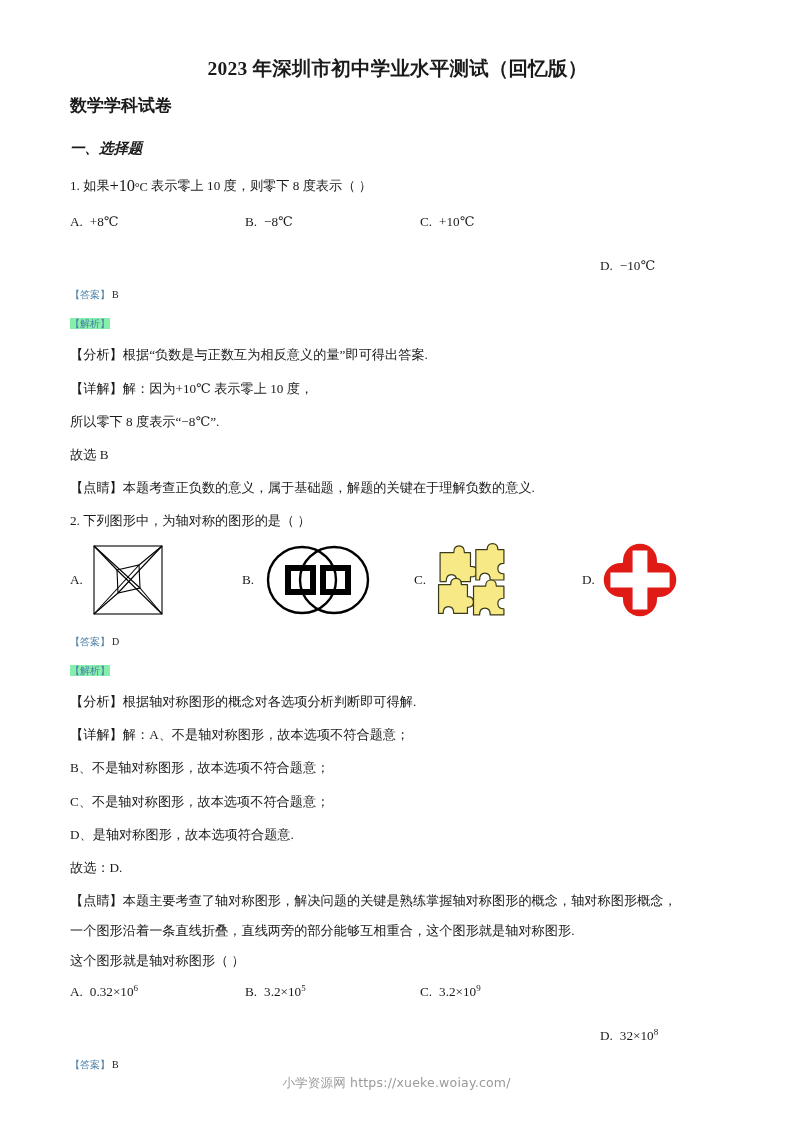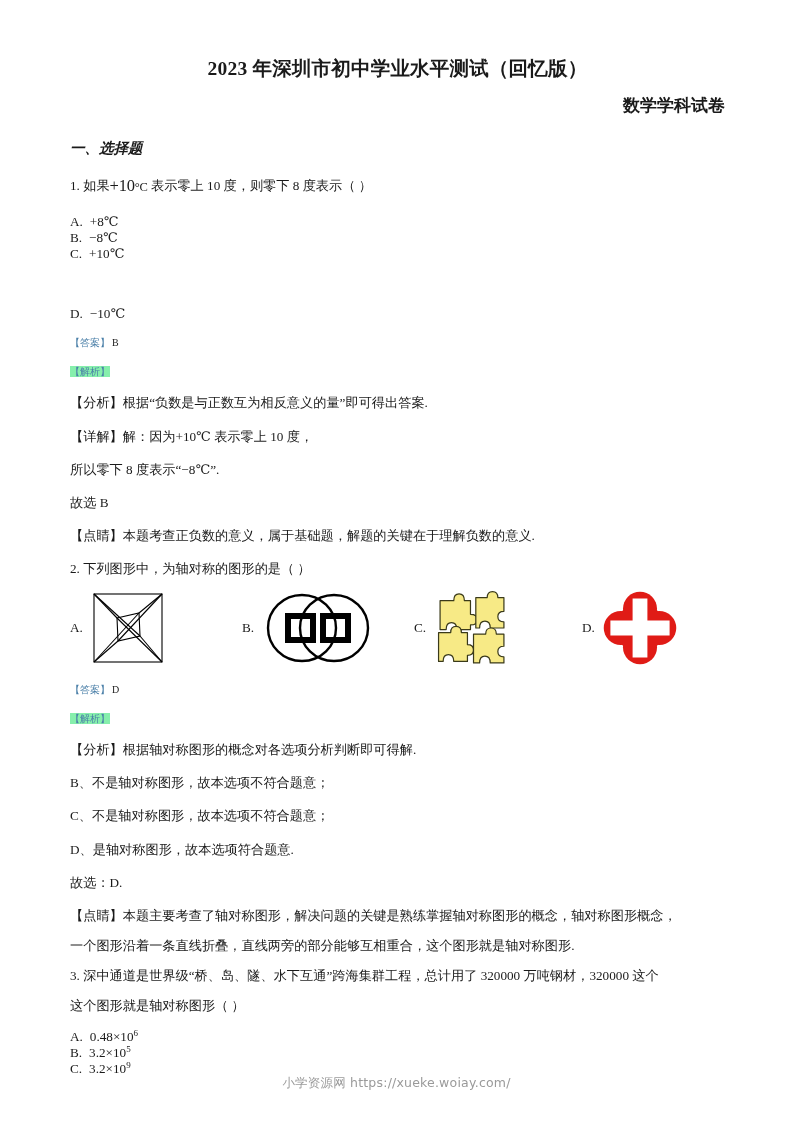--- a/index.html
+++ b/index.html
@@ -30,21 +30,21 @@
   
   .doc-title {
     text-align: center;
     font-weight: bold;
     font-size: 19.5px;
     letter-spacing: 0.2px;
     margin: 0 0 14px 0;
     line-height: 1.3;
   }
   .doc-subtitle {
-    text-align: right;
+    text-align: left;
     font-weight: bold;
     font-size: 17px;
     margin: 0 0 22px 0;
     line-height: 1.3;
   }
   .section-head {
     font-weight: bold;
     font-size: 14.5px;
     margin: 0 0 16px 0;
     font-style: italic;
@@ -71,21 +71,20 @@
     font-size: 9px;
     vertical-align: super;
     line-height: 0;
   }
 
   
   .options {
     display: flex;
     font-size: 13.2px;
     margin: 0 0 14px 0;
-    flex-direction: column;
   }
   .opt {
     flex: 0 0 auto;
   }
   .opt:nth-child(1) { width: 175px; }
   .opt:nth-child(2) { width: 175px; }
   .opt:nth-child(3) { width: 180px; }
   .opt:nth-child(4) { width: 125px; margin-top: 44px; }
   .opt .lbl { margin-right: 7px; }
 
@@ -270,38 +269,37 @@
       <span class="tag">【答案】</span><span class="ansval">D</span>
     </div>
 
     <div class="tagline">
       <span class="tag-hl">【解析】</span>
     </div>
 
     <div class="line">
       <span>【分析】</span><span>根据轴对称图形的概念对各选项分析判断即可得解.</span>
     </div>
+    <div class="line">
+      <span>【详解】</span><span>解：A、不是轴对称图形，故本选项不符合题意；</span>
+    </div>
     <div class="line">B、不是轴对称图形，故本选项不符合题意；</div>
     <div class="line">C、不是轴对称图形，故本选项不符合题意；</div>
     <div class="line">D、是轴对称图形，故本选项符合题意.</div>
     <div class="line">故选：D.</div>
     <div class="line tight">
       <span>【点睛】</span><span>本题主要考查了轴对称图形，解决问题的关键是熟练掌握轴对称图形的概念，轴对称图形概念，</span>
     </div>
     <div class="line tight">一个图形沿着一条直线折叠，直线两旁的部分能够互相重合，这个图形就是轴对称图形.</div>
 
-    <div class="line tight">
-      <span>3.</span>
-      <span>深中通道是世界级“桥、岛、隧、水下互通”跨海集群工程，总计用了 320000 万吨钢材，320000 这个</span>
-    </div>
     <div class="line">这个图形就是轴对称图形（      ）</div>
 
     <div class="options">
       <div class="opt">
-        <span class="lbl">A.</span><span>0.48×10</span><sup class="exp">6</sup>
+        <span class="lbl">A.</span><span>0.32×10</span><sup class="exp">6</sup>
       </div>
       <div class="opt">
         <span class="lbl">B.</span><span>3.2×10</span><sup class="exp">5</sup>
       </div>
       <div class="opt">
         <span class="lbl">C.</span><span>3.2×10</span><sup class="exp">9</sup>
       </div>
       <div class="opt">
         <span class="lbl">D.</span><span>32×10</span><sup class="exp">8</sup>
       </div>

